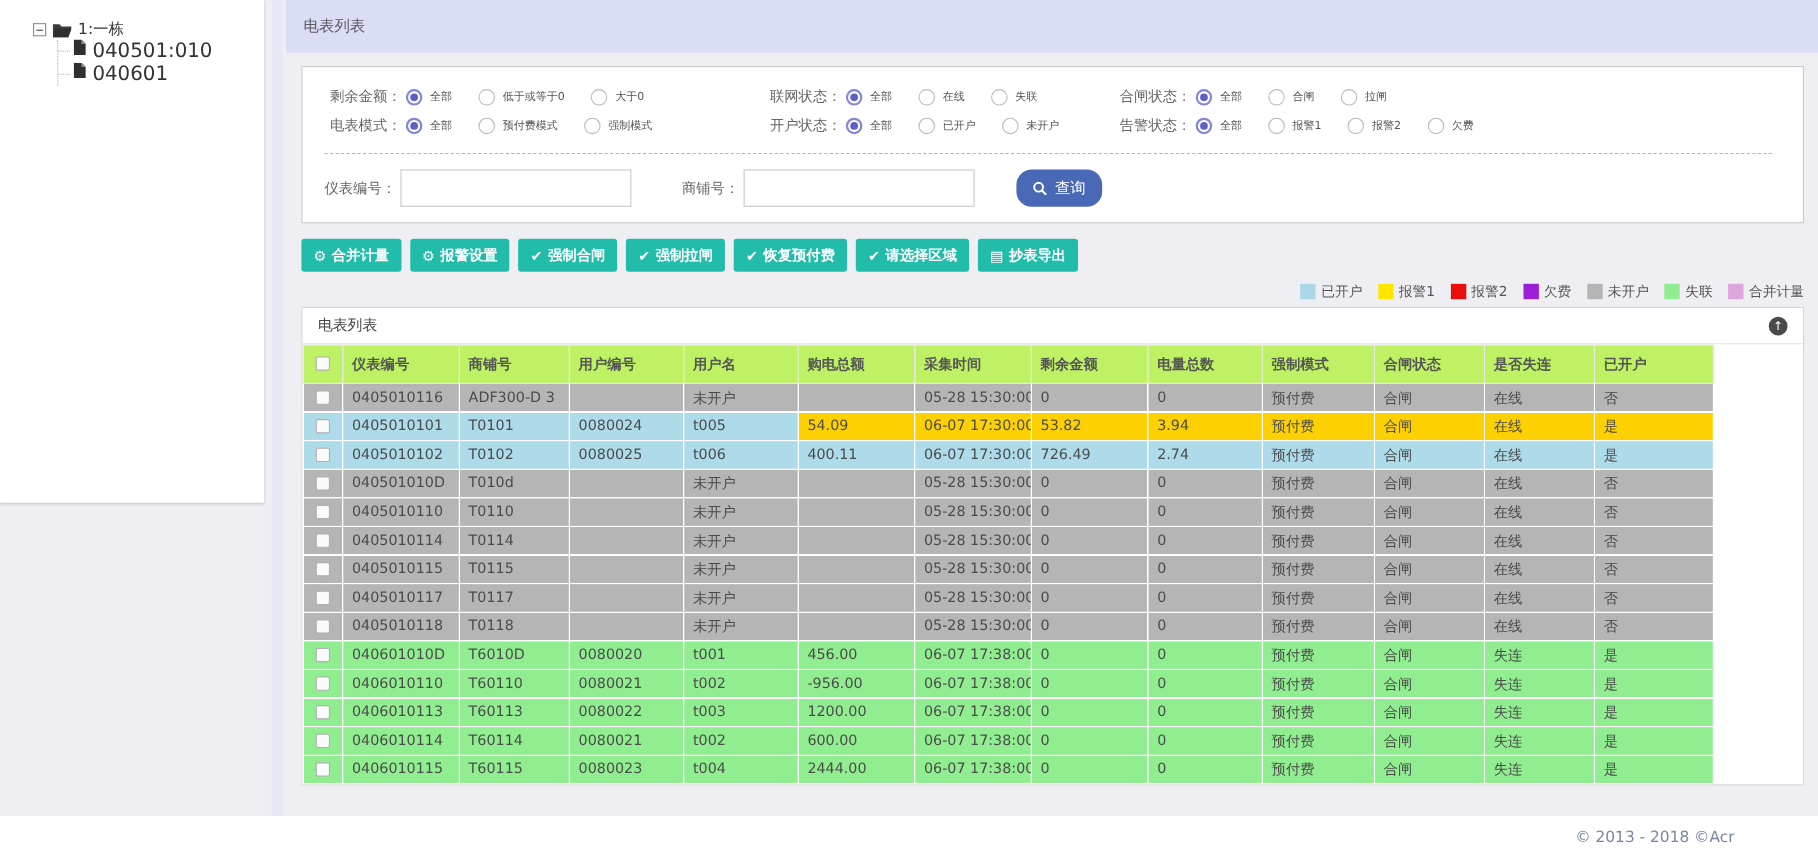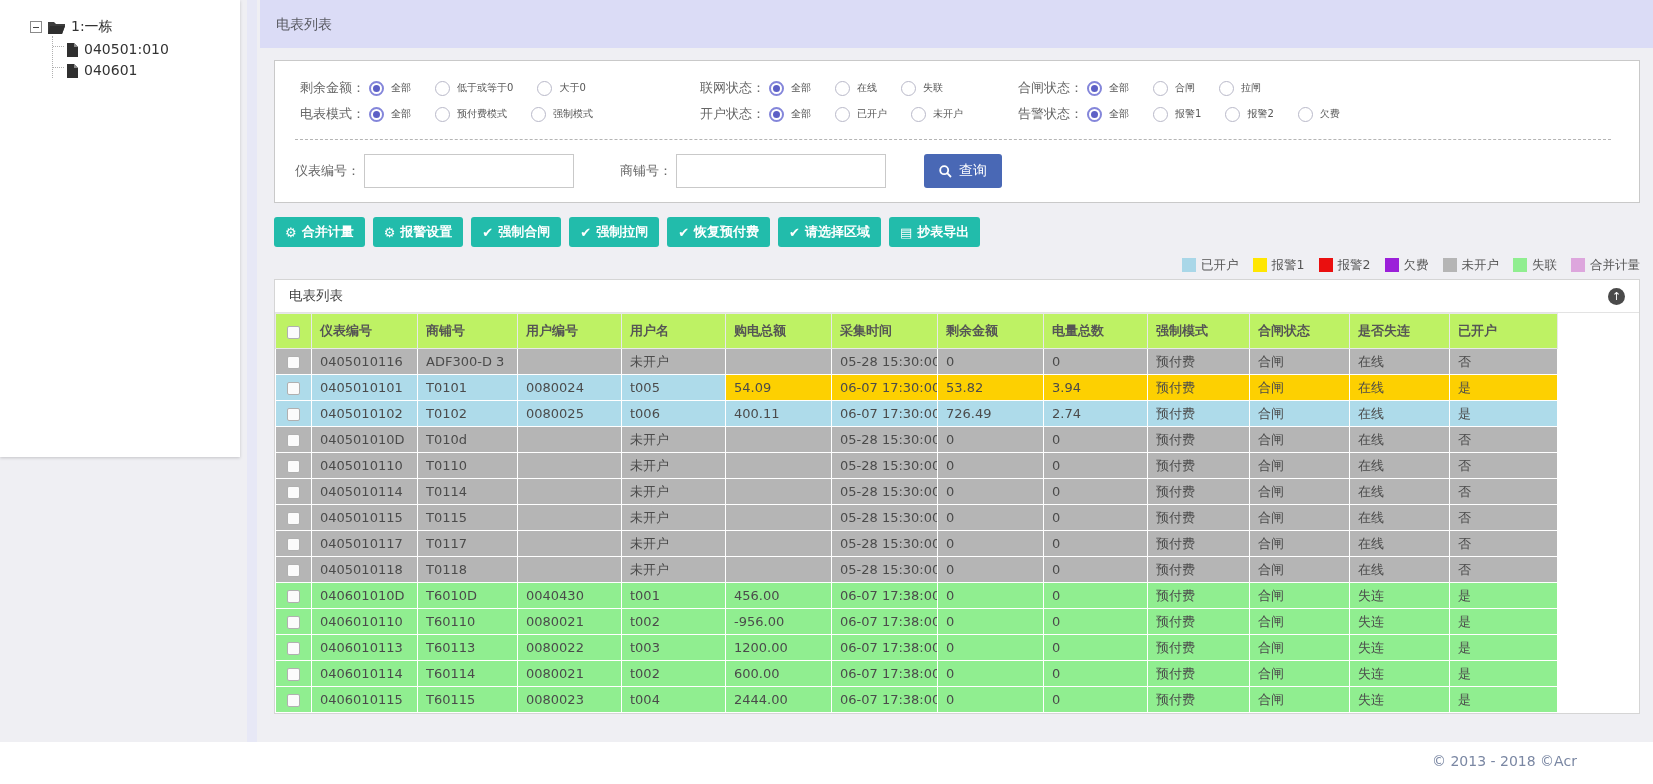--- a/index.html
+++ b/index.html
@@ -12,21 +12,21 @@
   .panel-header { height:48px; line-height:48px; background:#dbdcf6; color:#5a5b63;
     font-size:14px; padding-left:16px; }
   .sidebar-body { background:#fff; height:457px; box-shadow:0 1px 3px rgba(0,0,0,.18);
     padding:18px 0 0 16px; }
   .tree-root { display:flex; align-items:center; font-size:14px; color:#333; margin-left:14px; }
   .expander { width:12px; height:12px; border:1px solid #8a8a8a; background:#fff; position:relative;
     display:inline-block; margin-right:6px; }
   .expander::after { content:""; position:absolute; left:2px; right:2px; top:5px; height:1px; background:#444; }
   .tree-icon { margin-right:6px; display:inline-flex; }
   .tree-children { margin-left:36px; border-left:1px dotted #b0b0b0; padding-left:0; }
-  .tree-child { display:flex; align-items:flex-end; font-size:14px; color:#333; height:21px; position:relative; padding-left:14px; }
+  .tree-child { display:flex; align-items:flex-start; font-size:18px; color:#333; height:21px; position:relative; padding-left:14px; }
   .tree-child::before { content:""; position:absolute; left:0; top:10px; width:11px; border-top:1px dotted #b0b0b0; }
   .divider-strip { position:absolute; left:247px; top:0; width:10px; height:742px; background:#e7e8f6; }
 
   
   .main { position:absolute; left:260px; top:0; right:0; }
   .content { padding:12px 13px 0 14px; }
 
   .filter-panel { background:#fff; border:1px solid #c9c9c9; padding:14px 20px 14px 12px; }
   .filter-grid { display:grid; grid-template-columns:400px 318px auto; row-gap:0; }
   .filter-group { display:flex; align-items:center; height:26px; }
@@ -37,21 +37,21 @@
   .radio.sel { border:2px solid #8486da; }
   .radio.sel::after { content:""; position:absolute; left:2px; top:2px; width:7px; height:7px;
     border-radius:50%; background:#5d60c6; }
   .dashed-sep { border-top:1px dashed #b5b5b5; margin:12px 8px 0 8px; }
   .search-row { display:flex; align-items:center; margin-top:14px; padding-left:8px; }
   .search-row label { font-size:13px; color:#666; }
   .text-input { width:210px; height:34px; border:1px solid #c9c9c9; background:#fff; margin-left:4px;
     font-size:13px; padding:0 8px; outline:none; }
   .lbl-2 { margin-left:46px; }
   .search-btn { margin-left:38px; height:34px; background:#4968b5; color:#fff; border:none;
-    border-radius:3px; font-size:14px; padding:0 15px; display:inline-flex; align-items:center; cursor:pointer; }
+    border-radius:14px; font-size:14px; padding:0 15px; display:inline-flex; align-items:center; cursor:pointer; }
   .search-btn svg { margin-right:7px; }
 
   .actions { margin-top:14px; display:flex; }
   .action-btn { height:30px; background:#22bcab; color:#fff; border:none; border-radius:3px;
     font-size:13px; font-weight:bold; padding:0 11px; margin-right:8px; display:inline-flex;
     align-items:center; cursor:pointer; }
   .action-btn .ic { margin-right:5px; font-weight:normal; font-size:13px; }
 
   .legend { margin-top:10px; display:flex; justify-content:flex-end; align-items:center; height:16px; }
   .legend-item { display:inline-flex; align-items:center; margin-left:14px; font-size:12.5px; color:#555; }
@@ -456,21 +456,21 @@
                 <td>0</td>
                 <td>预付费</td>
                 <td>合闸</td>
                 <td>在线</td>
                 <td>否</td>
               </tr>
               <tr class="row-green">
                 <td class="cb-col"><span class="checkbox"></span></td>
                 <td>040601010D</td>
                 <td>T6010D</td>
-                <td>0040430</td>
+                <td>0080020</td>
                 <td>t001</td>
                 <td>456.00</td>
                 <td>06-07 17:38:00</td>
                 <td>0</td>
                 <td>0</td>
                 <td>预付费</td>
                 <td>合闸</td>
                 <td>失连</td>
                 <td>是</td>
               </tr>

